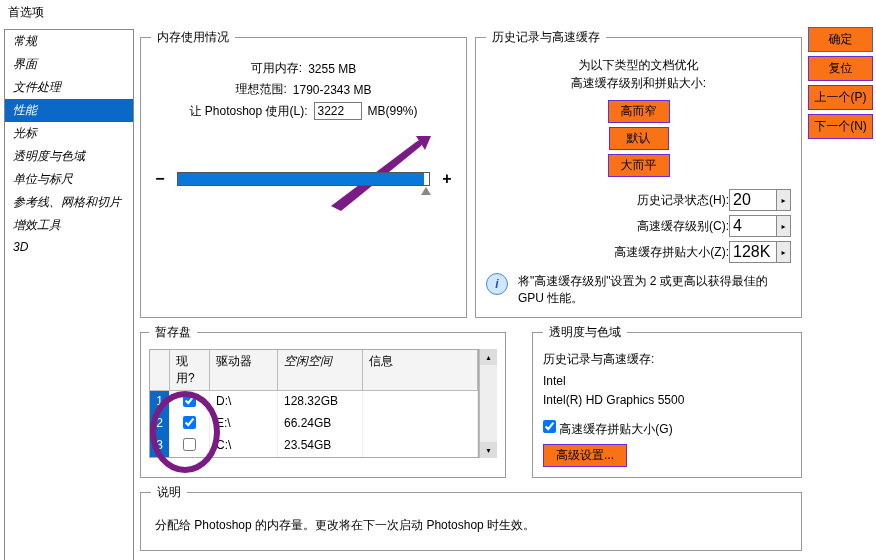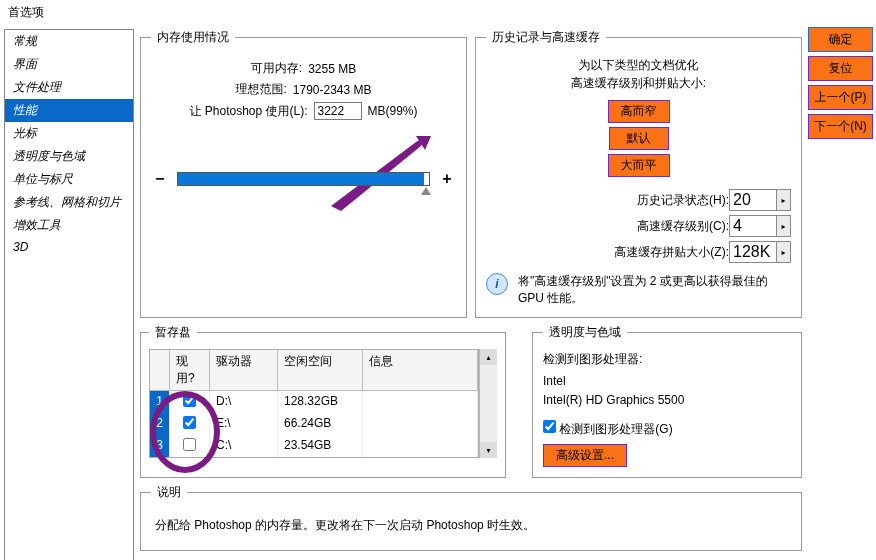--- a/index.html
+++ b/index.html
@@ -33,21 +33,21 @@
   .spin input { width: 48px; border: 1px solid #888; padding: 1px 3px; font-size: 16px; }
   .spin .arr { width: 14px; border: 1px solid #888; border-left: none; display: flex; align-items: center; justify-content: center; font-size: 8px; background: #eaeaea; }
   .info-icon { width: 22px; height: 22px; border-radius: 50%; background: #cfe7ff; border: 1px solid #4a8ad0; display: flex; align-items: center; justify-content: center; font-weight: bold; color: #2456a0; font-style: italic; }
   .info-row { display: flex; gap: 10px; margin-top: 10px; font-size: 12px; }
   .row-mid { display: flex; gap: 26px; }
   .row-mid > fieldset:first-child { flex: 1; }
   .row-mid > fieldset:last-child { width: 270px; }
   .disk-table { width: 100%; border: 1px solid #aaa; position: relative; }
   .disk-head { display: flex; background: #f4f4f4; }
   .disk-head > div { border-right: 1px solid #bbb; border-bottom: 1px solid #bbb; padding: 3px 6px; font-size: 12px; }
-  .dh-idx { width: 20px; } .dh-act { width: 40px; } .dh-drv { width: 68px; } .dh-free { width: 85px; } .dh-info { flex: 1; }
+  .dh-idx { width: 20px; } .dh-act { width: 40px; } .dh-drv { width: 68px; } .dh-free { width: 85px; font-style: italic; } .dh-info { flex: 1; }
   .disk-body { position: relative; }
   .disk-row { display: flex; }
   .disk-row > div { padding: 3px 6px; border-right: 1px solid #eee; font-size: 12px; }
   .dr-idx { width: 20px; background: #0a68c8; color: #fff; text-align: center; }
   .dr-act { width: 40px; text-align: center; } .dr-drv { width: 68px; } .dr-free { width: 85px; } .dr-info { flex: 1; }
   input[type=checkbox] { width: 13px; height: 13px; }
   .scroll { width: 18px; background: #eee; border-left: 1px solid #bbb; display: flex; flex-direction: column; justify-content: space-between; align-items: center; }
   .scroll-btn { width: 100%; height: 16px; background: #ddd; font-size: 8px; display: flex; align-items: center; justify-content: center; }
   .dwrap { display: flex; justify-content: space-between; }
   .dmain { flex: 1; }
@@ -192,29 +192,29 @@
           </div>
           <div class="scroll">
             <div class="scroll-btn">▴</div>
             <div class="scroll-btn">▾</div>
           </div>
         </div>
       </fieldset>
 
       <fieldset class="gbox">
         <legend>透明度与色域</legend>
-        <div>检测到图形处理器:</div>
+        <div>历史记录与高速缓存:</div>
         <div class="gpu-text">
           <div>Intel</div>
           <div>Intel(R) HD Graphics 5500</div>
         </div>
         <div>
           <label>
             <input type="checkbox" checked="" style="">
-            <span>检测到图形处理器(G)</span>
+            <span>高速缓存拼贴大小(G)</span>
           </label>
         </div>
         <div style="margin-top:6px">
           <span class="btn">高级设置...</span>
         </div>
       </fieldset>
     </div>
 
     <fieldset class="gbox">
       <legend>说明</legend>

